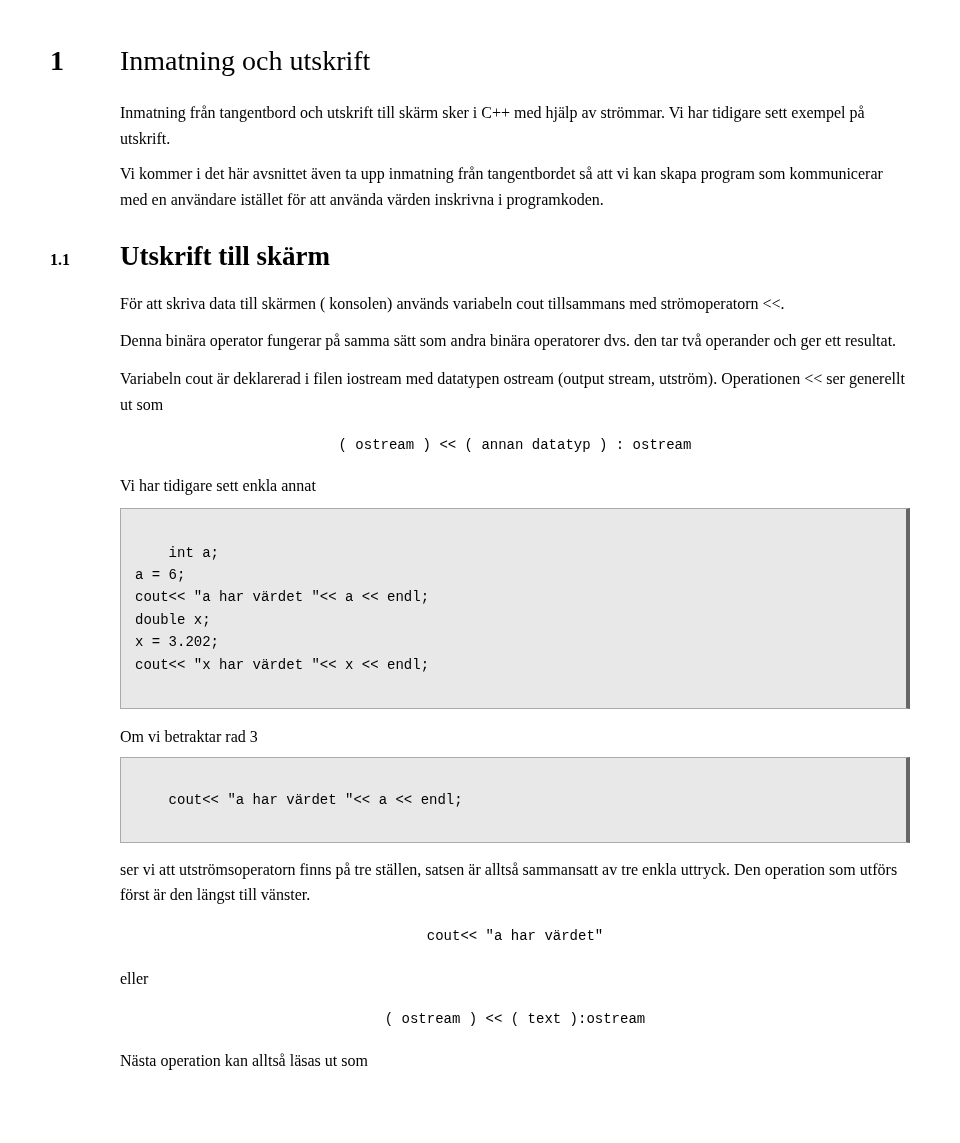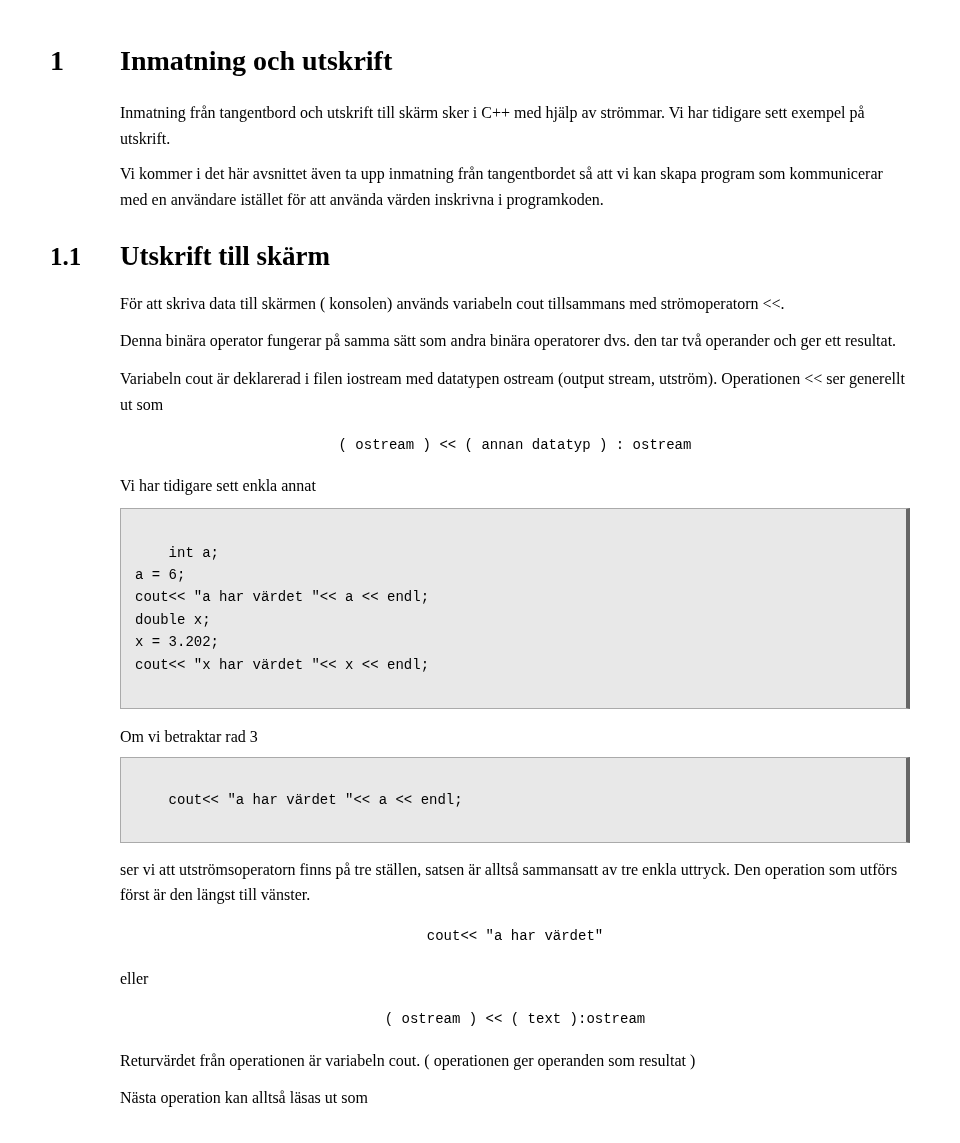--- a/index.html
+++ b/index.html
@@ -18,36 +18,36 @@
       margin-bottom: 18px;
     }
     .chapter-number {
       font-size: 28px;
       font-weight: bold;
       margin-right: 40px;
       min-width: 30px;
     }
     .chapter-title {
       font-size: 28px;
-      font-weight: bold;
+      font-weight: normal;
     }
     .intro-text {
       margin-left: 70px;
       margin-bottom: 10px;
       font-size: 16px;
       line-height: 1.6;
     }
     .section-header {
       display: flex;
       align-items: baseline;
       margin-top: 24px;
       margin-bottom: 14px;
     }
     .section-number {
-      font-size: 25px;
+      font-size: 16px;
       font-weight: bold;
       min-width: 70px;
     }
     .section-title {
       font-size: 27px;
       font-weight: bold;
     }
     .section-body {
       margin-left: 70px;
     }
@@ -157,22 +157,19 @@
   <div class="formula-center">
     <span>cout&lt;&lt; "a har värdet"</span>
   </div>
 
   <div class="eller-line">eller</div>
 
   <div class="formula-center">
     <span>( ostream ) &lt;&lt; ( text ):ostream</span>
   </div>
 
-  <div class="para">
-    <span>Returvärdet från operationen är variabeln cout. ( operationen ger operanden som resultat )</span>
-  </div>
 
   <div class="para">
     <span>Nästa operation kan alltså läsas ut som</span>
   </div>
 
 
 </div>
 
 </body></html>

